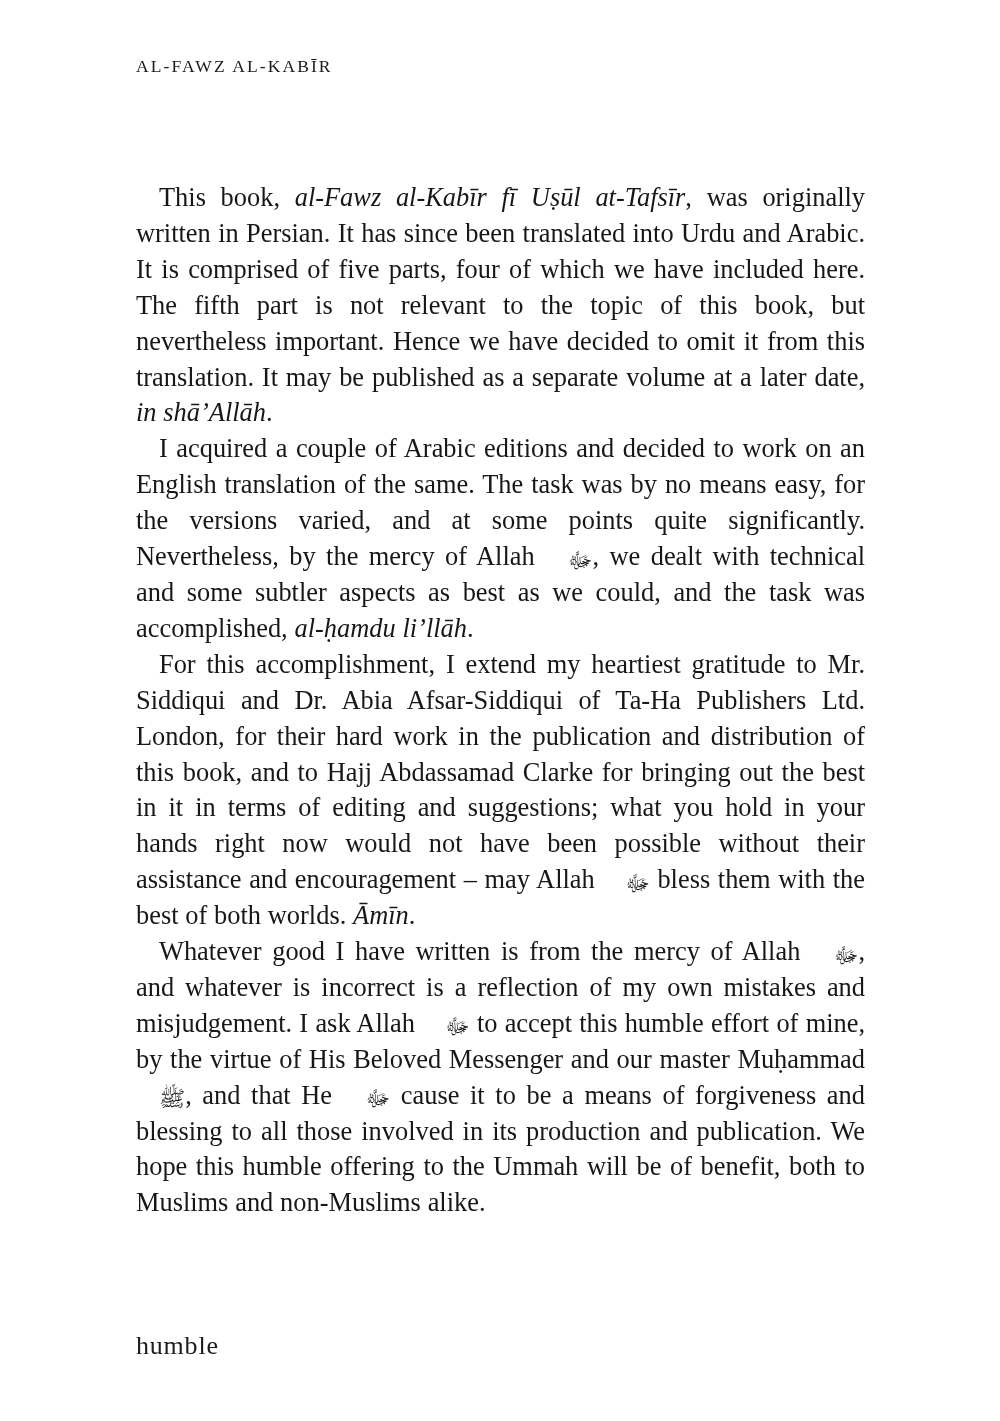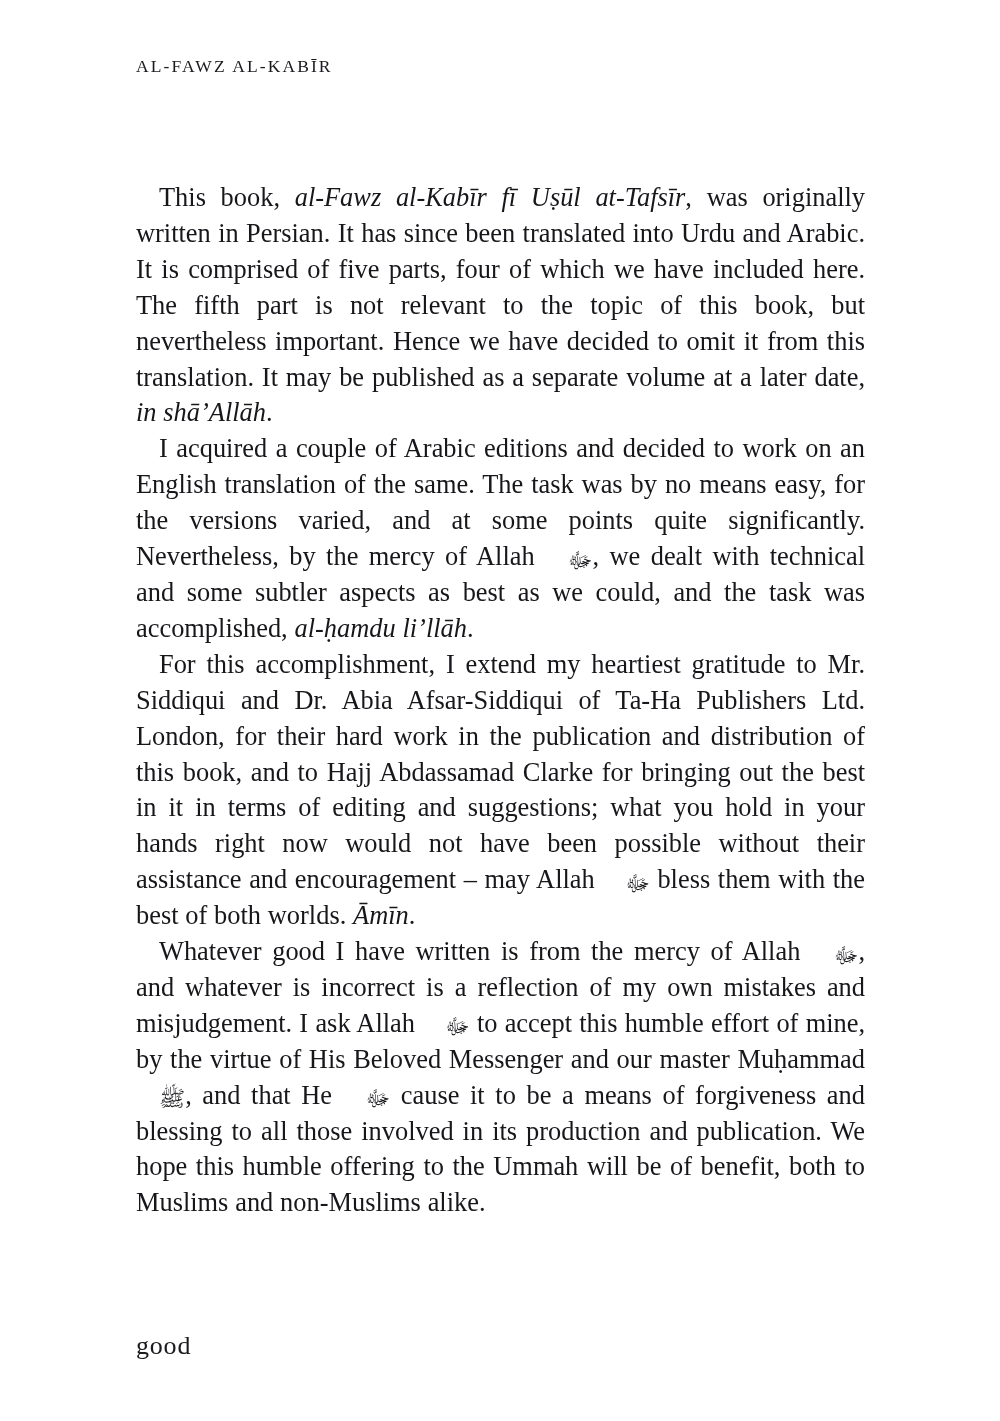--- a/index.html
+++ b/index.html
@@ -100,15 +100,15 @@
   <div class="running-head">AL-FAWZ AL-KABĪR</div>
 
   <div class="textblock">
       <p class="para"><span>This book, </span><i>al-Fawz al-Kabīr fī Uṣūl at-Tafsīr</i><span>, was originally written in Persian. It has since been translated into Urdu and Arabic. It is comprised of five parts, four of which we have included here. The fifth part is not relevant to the topic of this book, but nevertheless important. Hence we have decided to omit it from this translation. It may be published as a separate volume at a later date, </span><i>in shā’Allāh</i><span>.</span></p>
       <p class="para"><span>I acquired a couple of Arabic editions and decided to work on an English translation of the same. The task was by no means easy, for the versions varied, and at some points quite significantly. Nevertheless, by the mercy of Allah </span><span class="honorific">ﷻ</span><span>, we dealt with technical and some subtler aspects as best as we could, and the task was accomplished, </span><i>al-ḥamdu li’llāh</i><span>.</span></p>
       <p class="para"><span>For this accomplishment, I extend my heartiest gratitude to Mr. Siddiqui and Dr. Abia Afsar-Siddiqui of Ta-Ha Publishers Ltd. London, for their hard work in the publication and distribution of this book, and to Hajj Abdassamad Clarke for bringing out the best in it in terms of editing and suggestions; what you hold in your hands right now would not have been possible without their assistance and encouragement – may Allah </span><span class="honorific">ﷻ</span><span> bless them with the best of both worlds. </span><i>Āmīn</i><span>.</span></p>
       <p class="para last-line-left"><span>Whatever good I have written is from the mercy of Allah </span><span class="honorific">ﷻ</span><span>, and whatever is incorrect is a reflection of my own mistakes and misjudgement. I ask Allah </span><span class="honorific">ﷻ</span><span> to accept this humble effort of mine, by the virtue of His Beloved Messenger and our master Muḥammad </span><span class="honorific">ﷺ</span><span>, and that He </span><span class="honorific">ﷻ</span><span> cause it to be a means of forgiveness and blessing to all those involved in its production and publication. We hope this humble offering to the Ummah will be of benefit, both to Muslims and non-Muslims alike.</span></p>
     </div>
 
 
-  <div class="folio">good</div>
+  <div class="folio">humble</div>
 
 </div>
 
 </body></html>

